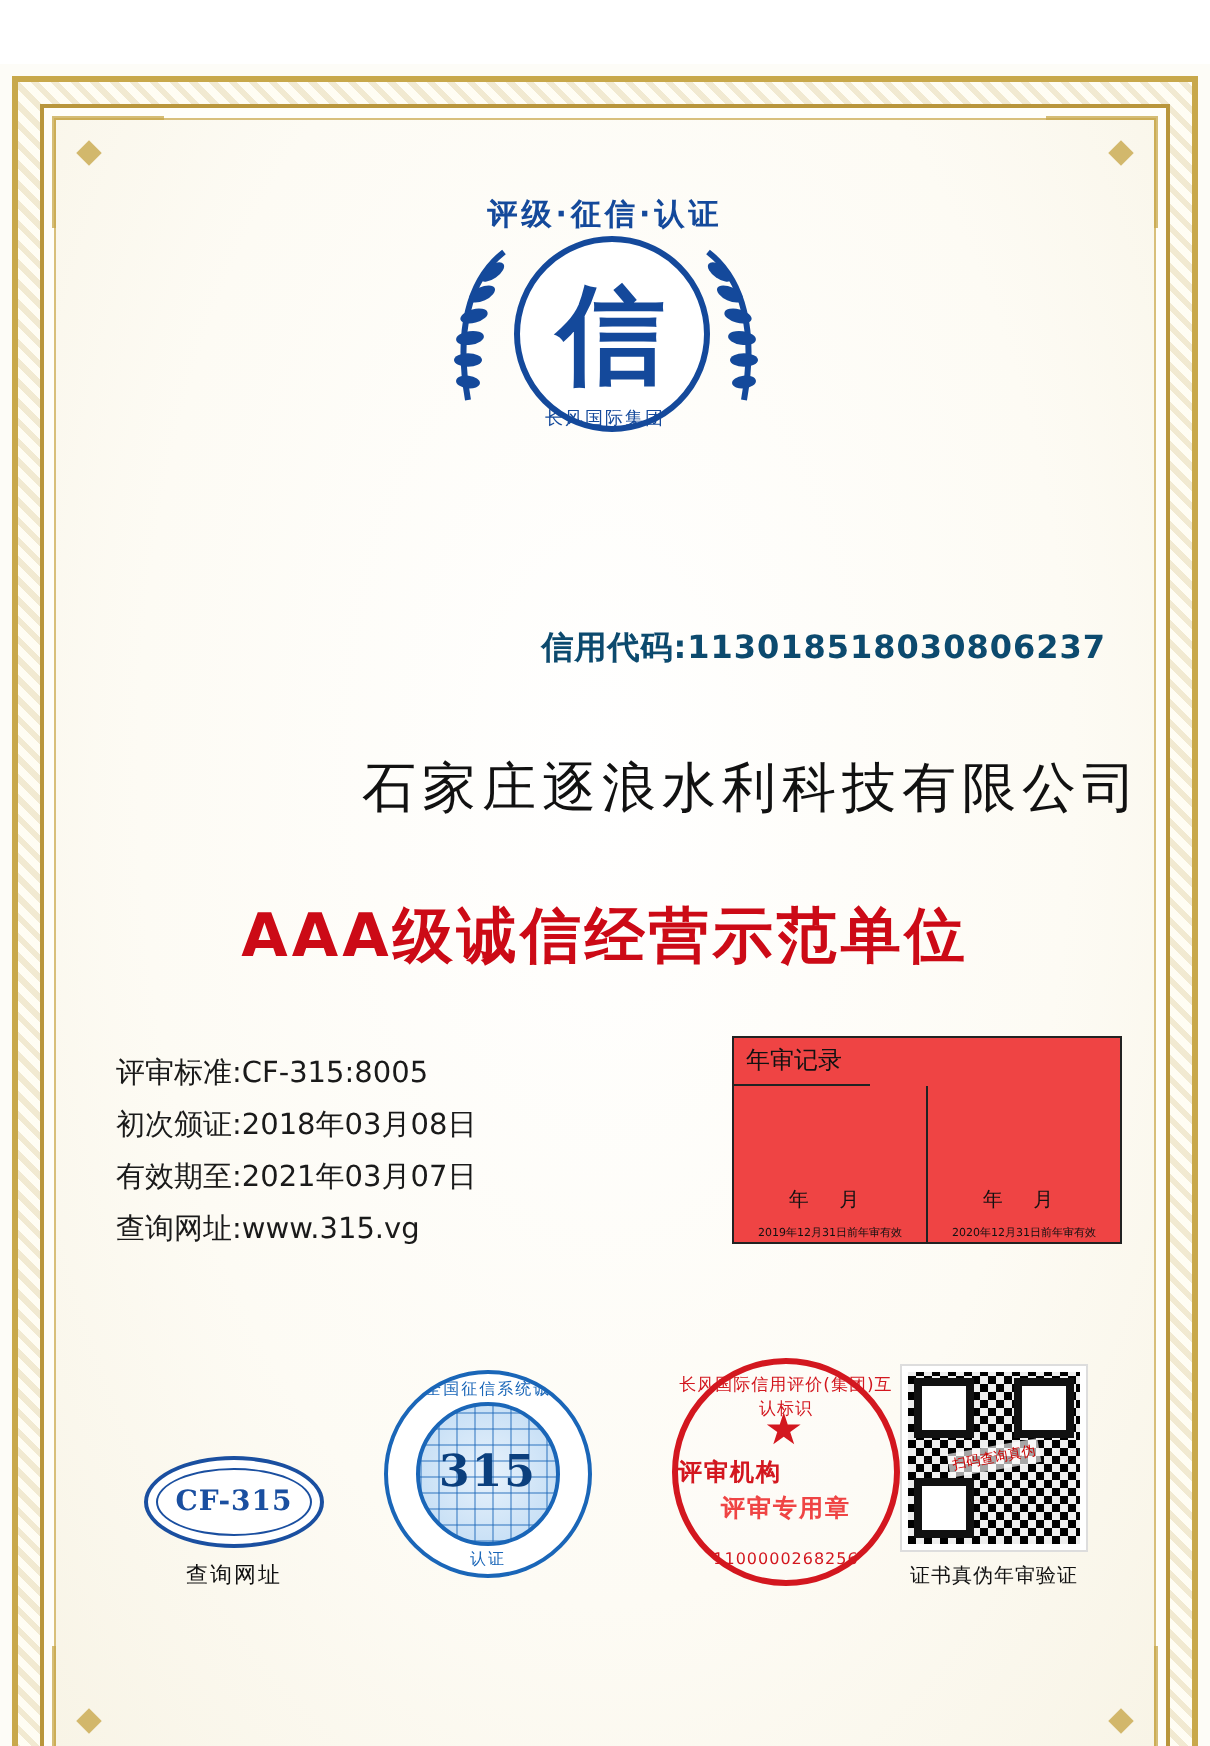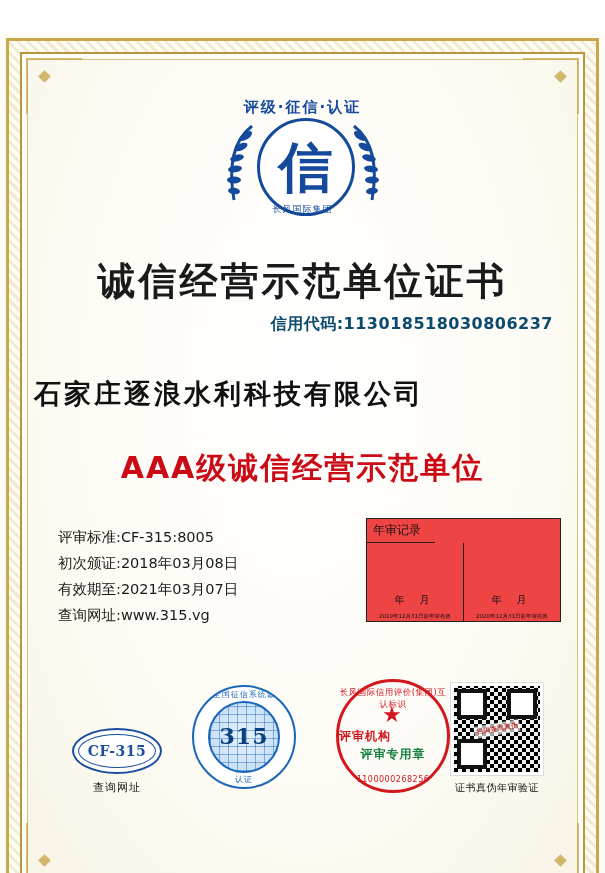--- a/index.html
+++ b/index.html
@@ -167,23 +167,23 @@
     font-size: 16px;
     font-weight: bold;
     color: #0c4a6e;
     font-family: "DejaVu Sans", sans-serif;
     letter-spacing: .5px;
   }
   .company-name {
     position: absolute;
     top: 310px;
     left: 0; right: 0;
-    text-align: left;
+    text-align: right;
     font-size: 27px;
-    font-weight: bold;
+    font-weight: normal;
     color: #111111;
     letter-spacing: 3px;
     font-family: "DejaVu Sans", sans-serif;
   }
   .award-line {
     position: absolute;
     top: 382px;
     left: 0; right: 0;
     text-align: center;
     font-size: 30px;
@@ -370,21 +370,21 @@
     color: #d3171f;
     font-family: "DejaVu Sans", sans-serif;
     letter-spacing: 1px;
   }
   .stamp-mid2 {
     position: absolute;
     left: 0; right: 0; top: 64px;
     text-align: center;
     font-size: 12px;
     font-weight: bold;
-    color: #15803d;
+    color: #ef4444;
     font-family: "DejaVu Sans", sans-serif;
     letter-spacing: 1px;
   }
   .stamp-bottom {
     position: absolute;
     left: 0; right: 0; bottom: 6px;
     text-align: center;
     font-size: 8px;
     color: #d3171f;
     font-family: "DejaVu Sans", sans-serif;
@@ -486,21 +486,20 @@
           </g>
         </svg>
 
         <div class="emblem-circle">
           <span class="emblem-char">信</span>
         </div>
         <div class="emblem-sub">长风国际集团</div>
       </div>
     </div>
 
-    <div class="main-title">诚信经营示范单位证书</div>
     <div class="credit-code">信用代码:113018518030806237</div>
     <div class="company-name">石家庄逐浪水利科技有限公司</div>
     <div class="award-line">AAA级诚信经营示范单位</div>
 
     <div class="details">
       <div>评审标准:CF-315:8005</div>
       <div>初次颁证:2018年03月08日</div>
       <div>有效期至:2021年03月07日</div>
       <div>查询网址:www.315.vg</div>
     </div>

